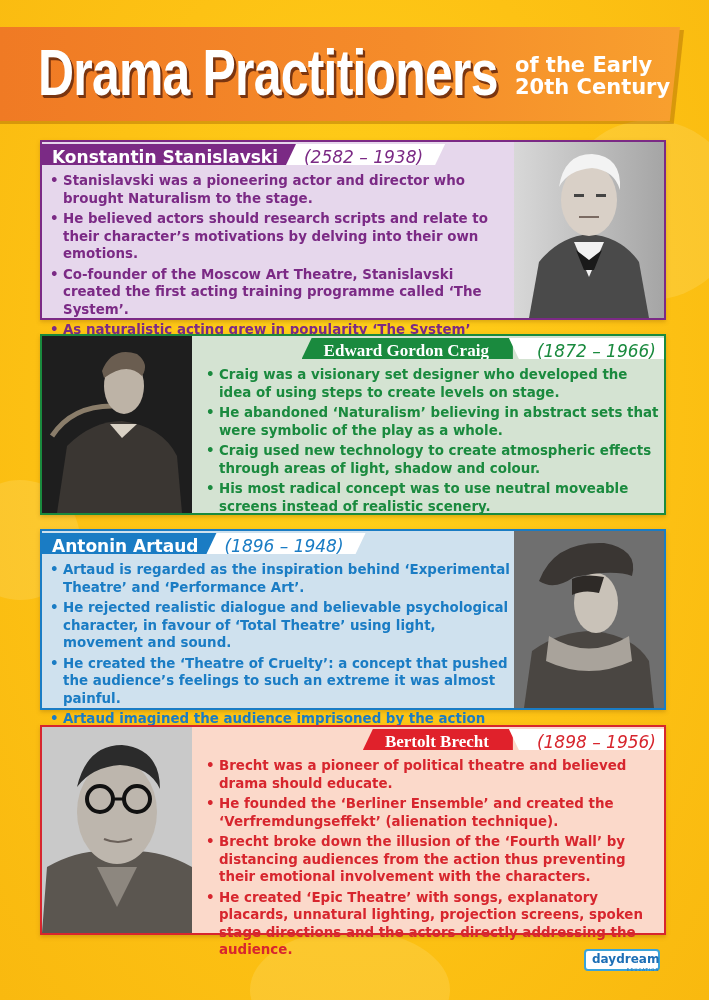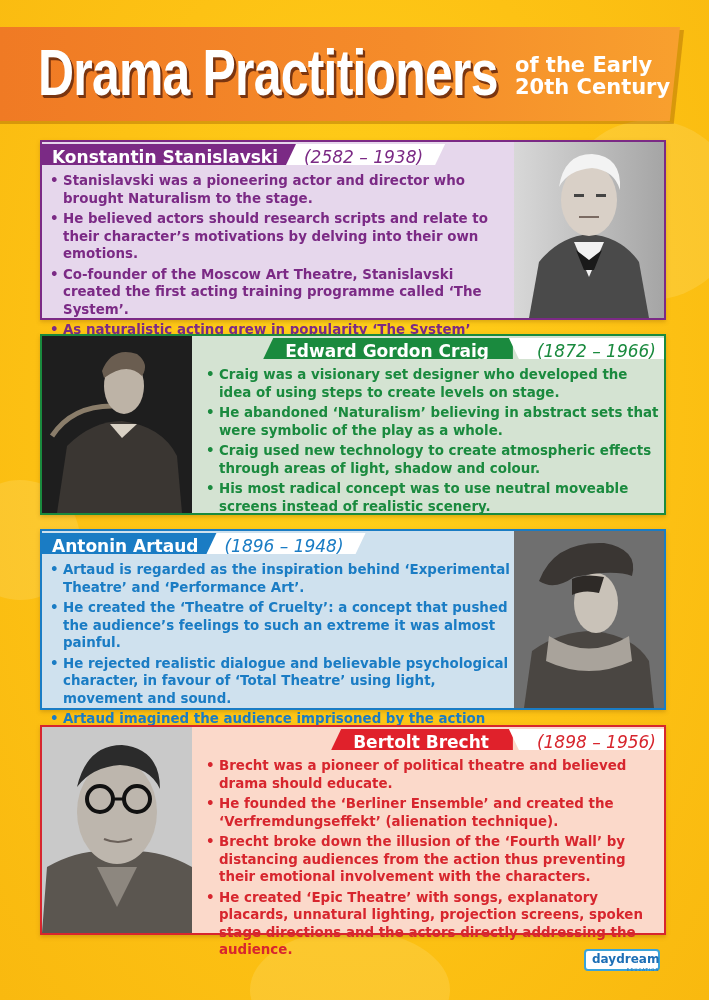--- a/index.html
+++ b/index.html
@@ -54,21 +54,21 @@
   .hdr-name {
     color:#fff; font-weight:bold; font-size:17px; line-height:26px;
     padding:0 22px 0 10px; white-space:nowrap;
   }
   .hdr-years {
     background:#fff; font-style:italic; font-size:17px; line-height:26px;
     padding:0 22px 0 18px; white-space:nowrap; margin-left:-14px;
   }
   .hdr.left .hdr-name { clip-path: polygon(0 0, 100% 0, calc(100% - 10px) 100%, 0 100%); }
   .hdr.left .hdr-years { clip-path: polygon(10px 0, 100% 0, calc(100% - 10px) 100%, 0 100%); }
-  .hdr.right .hdr-name { clip-path: polygon(10px 0, 100% 0, 100% 100%, 0 100%); padding:0 24px 8px 22px; }
+  .hdr.right .hdr-name { clip-path: polygon(10px 0, 100% 0, 100% 100%, 0 100%); padding:0 24px 8px 22px;font-family:Liberation Serif, serif; }
   .hdr.right .hdr-years { clip-path: polygon(0 0, 100% 0, 100% 100%, 10px 100%); padding:0 8px 0 28px; margin-left:-4px;}
   .hdr.right .hdr-years { }
 
   ul.bullets {
     position:absolute; margin:0; padding:0; list-style:none;
     font-weight:bold; font-size:13.4px; line-height:17.5px;
   }
   ul.bullets li { position:relative; padding-left:13px; margin-bottom:3px; }
   ul.bullets li::before {
     content:"\2022"; position:absolute; left:0; top:0;
@@ -171,22 +171,22 @@
   </ul>
 </div>
 
 <div class="panel p3">
   <div class="hdr left" style="left:0;">
     <div class="hdr-name">Antonin Artaud</div>
     <div class="hdr-years">(1896 – 1948)</div>
   </div>
   <ul class="bullets" style="left:8px;top:30px;width:460px;">
     <li>Artaud is regarded as the inspiration behind ‘Experimental Theatre’ and ‘Performance Art’.</li>
+    <li>He rejected realistic dialogue and believable psychological character, in favour of ‘Total Theatre’ using light, movement and sound.</li>
     <li>He created the ‘Theatre of Cruelty’: a concept that pushed the audience’s feelings to such an extreme it was almost painful.</li>
-    <li>He rejected realistic dialogue and believable psychological character, in favour of ‘Total Theatre’ using light, movement and sound.</li>
     <li>Artaud imagined the audience imprisoned by the action and experimented with audience positioning.</li>
   </ul>
   <div class="photo right">
     <svg viewBox="0 0 150 177" preserveAspectRatio="none">
       <rect width="150" height="177" fill="#6f6f6f"></rect>
       <path d="M10 177 L18 120 Q45 100 80 100 Q120 105 135 130 L140 177 Z" fill="#4a4642"></path>
       <path d="M35 105 Q75 130 115 105 L118 130 Q75 150 32 130 Z" fill="#a9a39b"></path>
       <ellipse cx="82" cy="72" rx="22" ry="30" fill="#c9c2b8"></ellipse>
       <path d="M25 50 Q40 10 90 12 Q125 18 118 45 Q100 38 60 46 Q40 60 25 50 Z" fill="#3a3633"></path>
       <path d="M58 48 Q70 42 90 46 L85 62 Q70 58 58 64 Z" fill="#2e2a27"></path>

